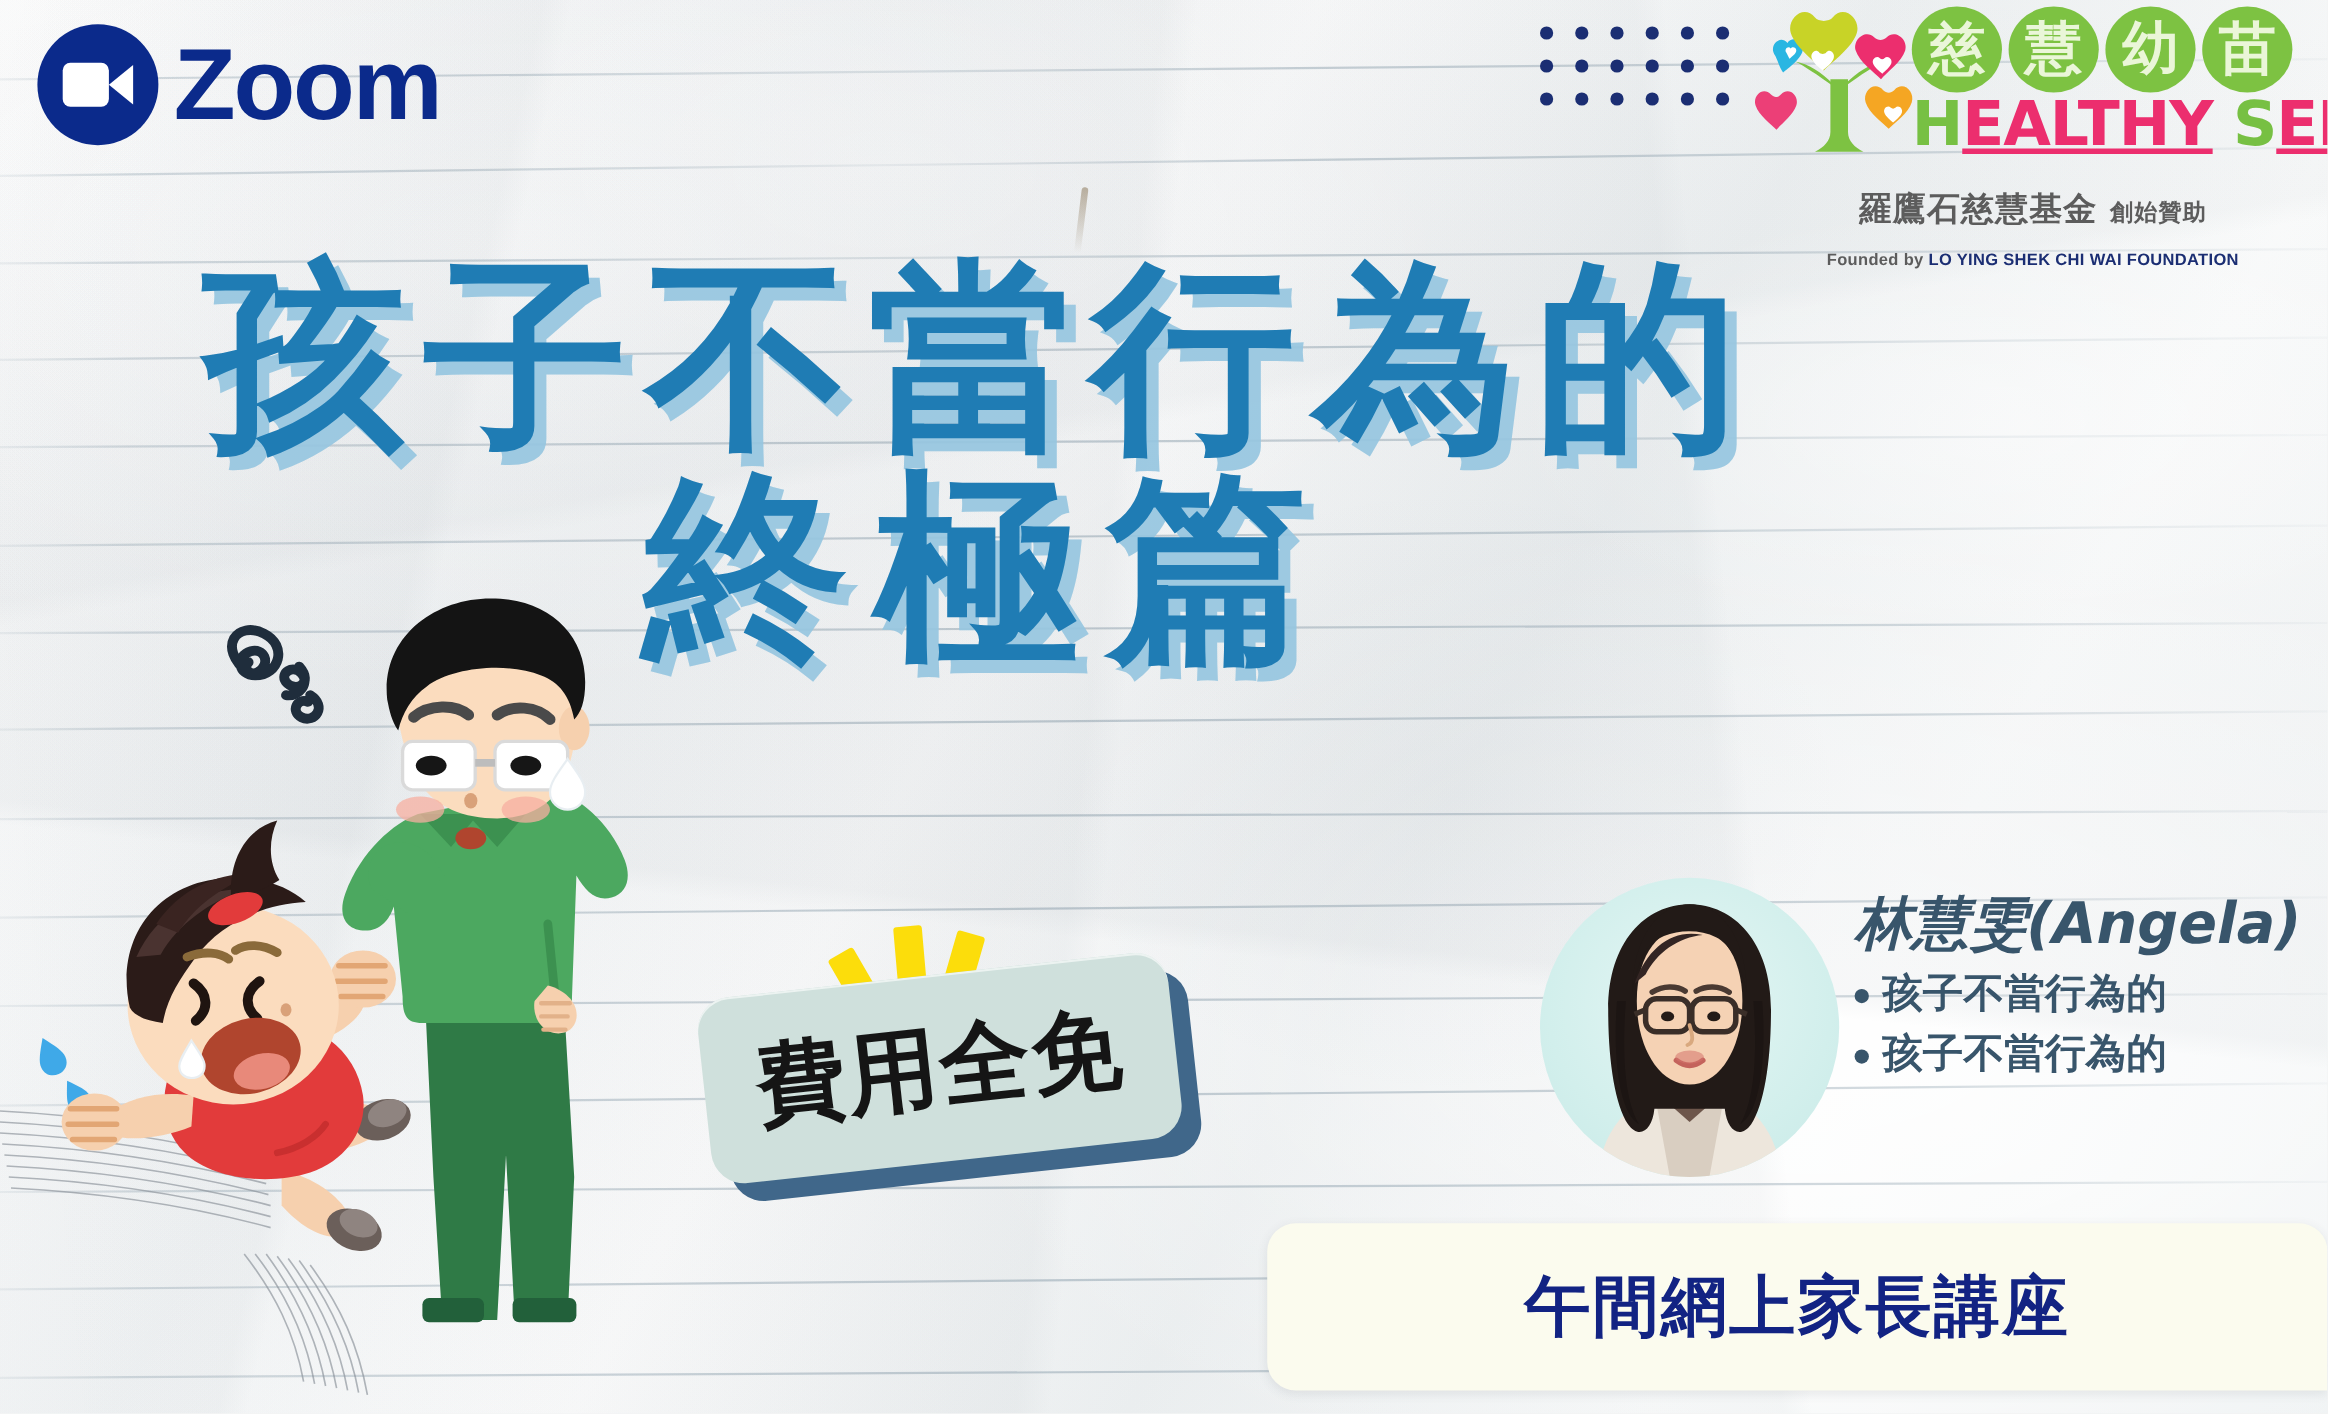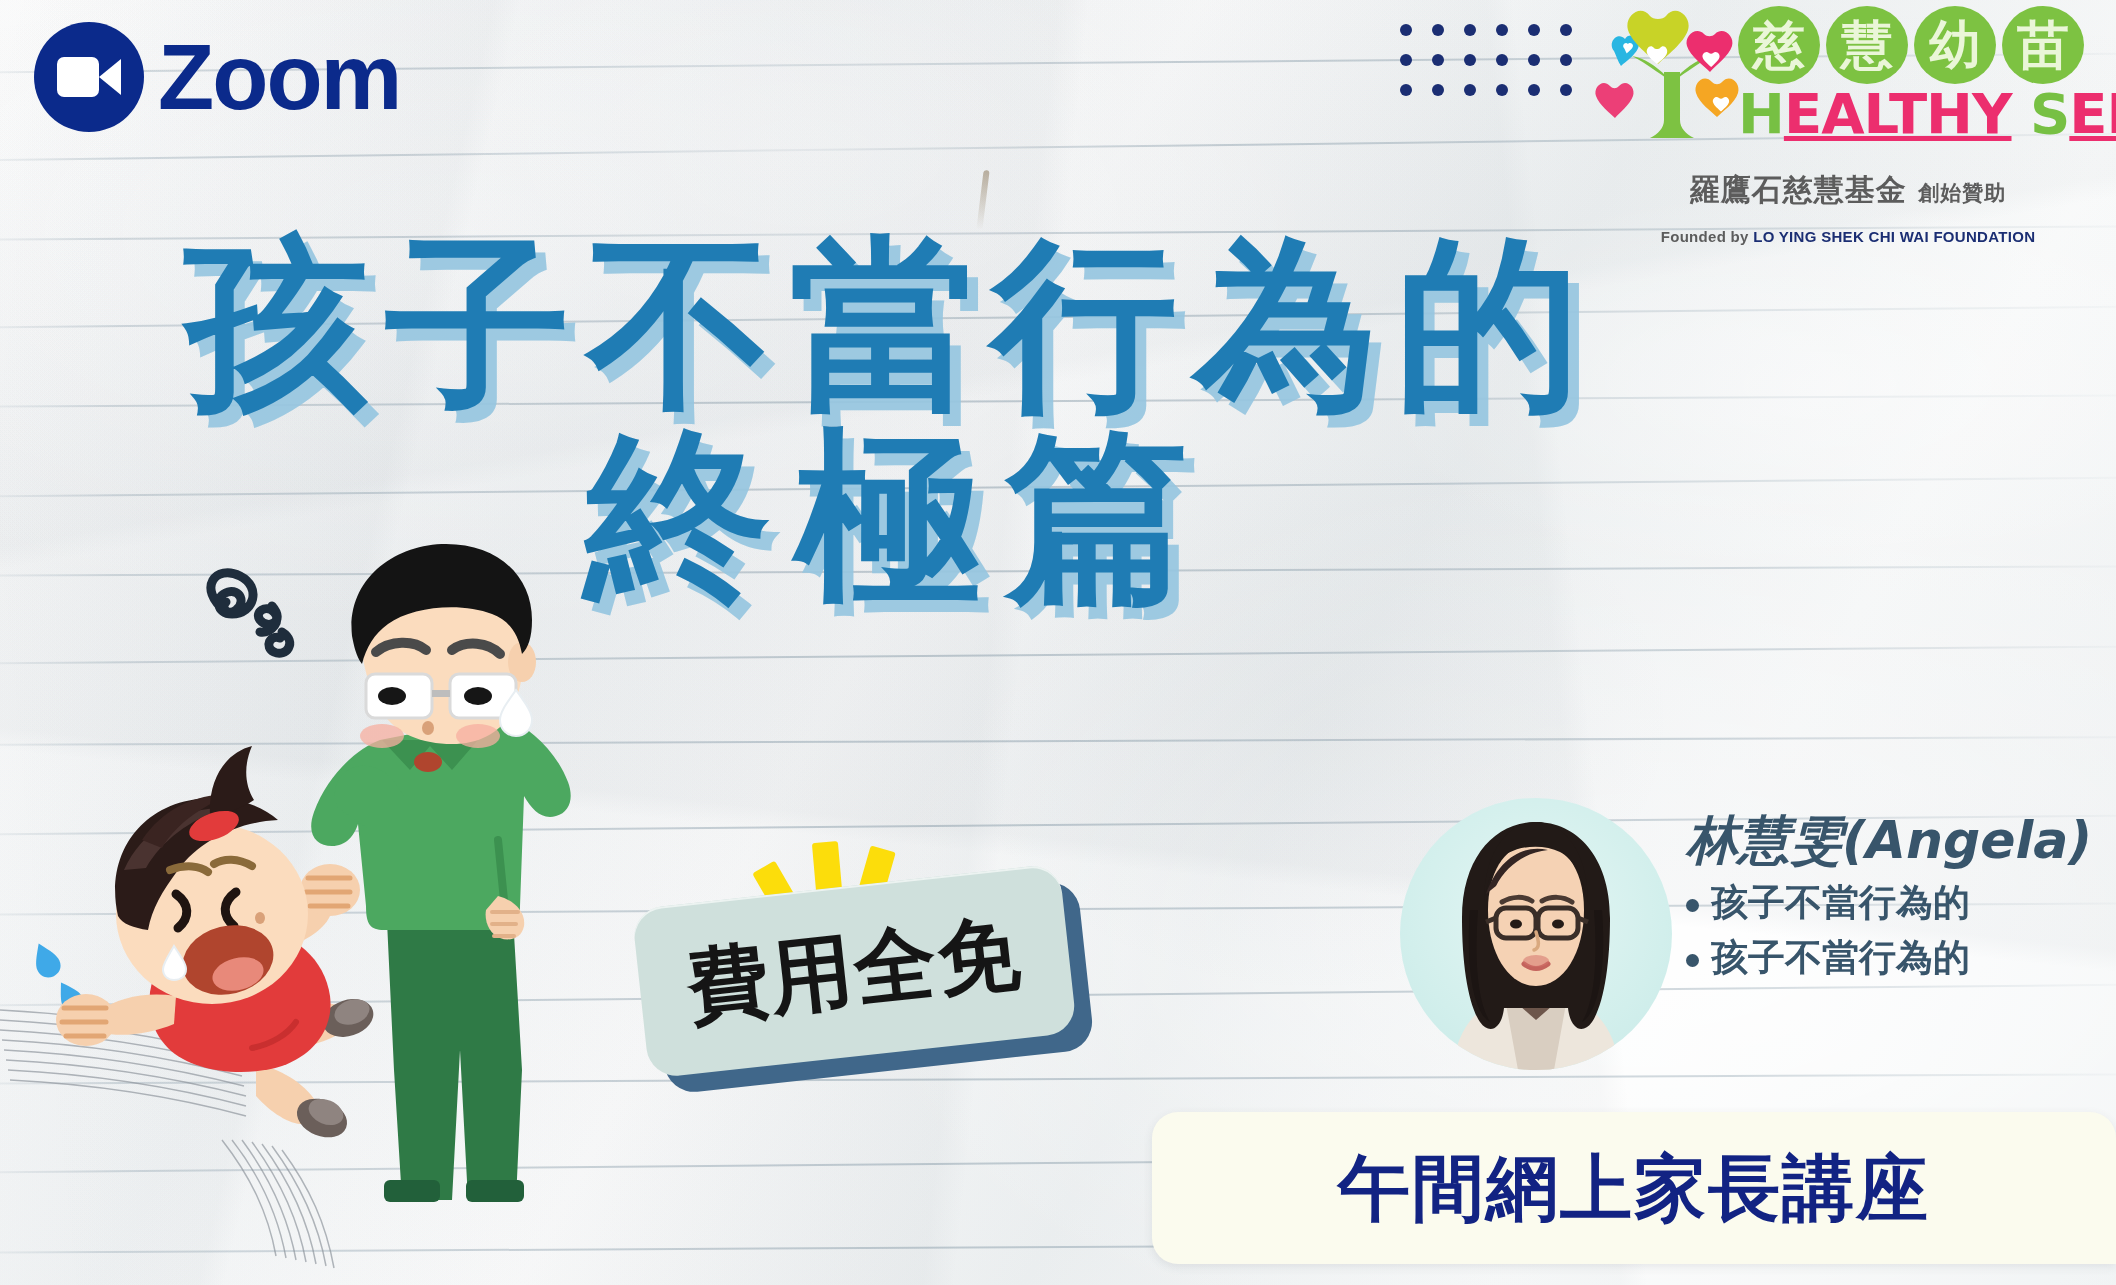--- a/index.html
+++ b/index.html
@@ -67,21 +67,21 @@
     background:radial-gradient(circle at 50% 42%,#E4F6F4 0%,#D2EFEC 62%,#C7E9E7 100%);overflow:hidden;}
   #sp-info{position:absolute;left:286px;top:22px;width:414px;color:#38556B;}
   #sp-name{font-family:"DejaVu Sans",sans-serif;font-weight:700;font-size:52px;letter-spacing:0px;line-height:1.1;white-space:nowrap;font-style:italic;}
   .sp-bullet{display:flex;align-items:flex-start;gap:12px;margin-top:14px;font-family:"DejaVu Sans",sans-serif;font-weight:700;font-size:37px;line-height:1.1;white-space:nowrap;}
   .sp-bullet .dot{width:13px;height:13px;border-radius:50%;background:#38556B;margin-top:16px;flex:0 0 auto;}
   
   #banner{position:absolute;left:1152px;top:1112px;width:964px;height:152px;
     background:#FBFBEE;border-radius:26px 26px 0 26px;
     box-shadow:0 3px 10px rgba(60,70,80,.10);
     display:flex;align-items:center;justify-content:center;}
-  #banner span{font-family:"DejaVu Sans",sans-serif;font-weight:700;font-size:72px;color:#122383;letter-spacing:2px;line-height:1;white-space:nowrap;}
+  #banner span{font-family:"DejaVu Sans",sans-serif;font-weight:700;font-size:60px;color:#122383;letter-spacing:2px;line-height:1;white-space:nowrap;}
 </style>
 </head>
 <body>
 
 <div id="poster">
 
   <div>
     <div class="ruleline" style="top:62px;transform:rotate(-0.5deg);"></div>
     <div class="ruleline" style="top:146px;transform:rotate(-0.7deg);"></div>
     <div class="ruleline" style="top:232px;transform:rotate(-0.35deg);"></div>

